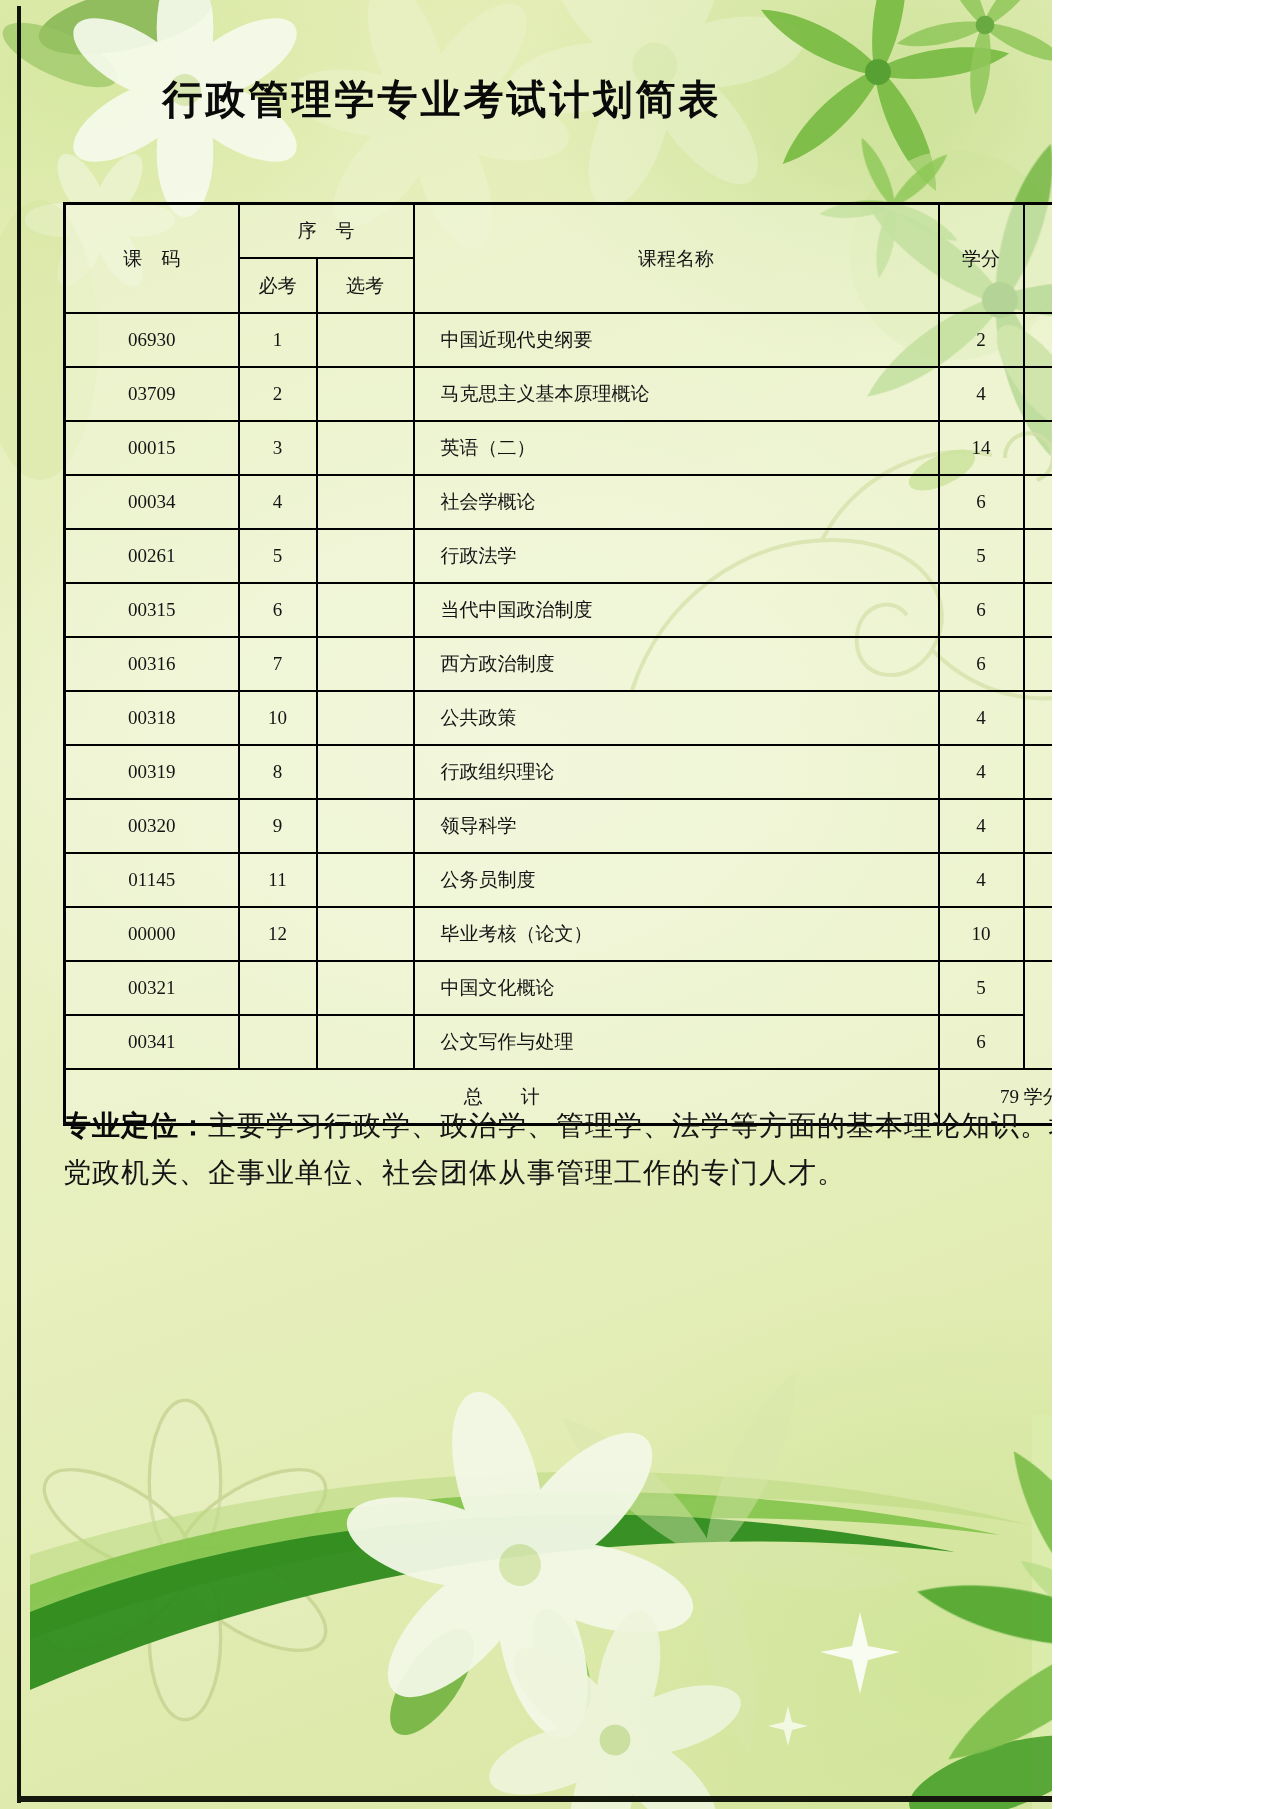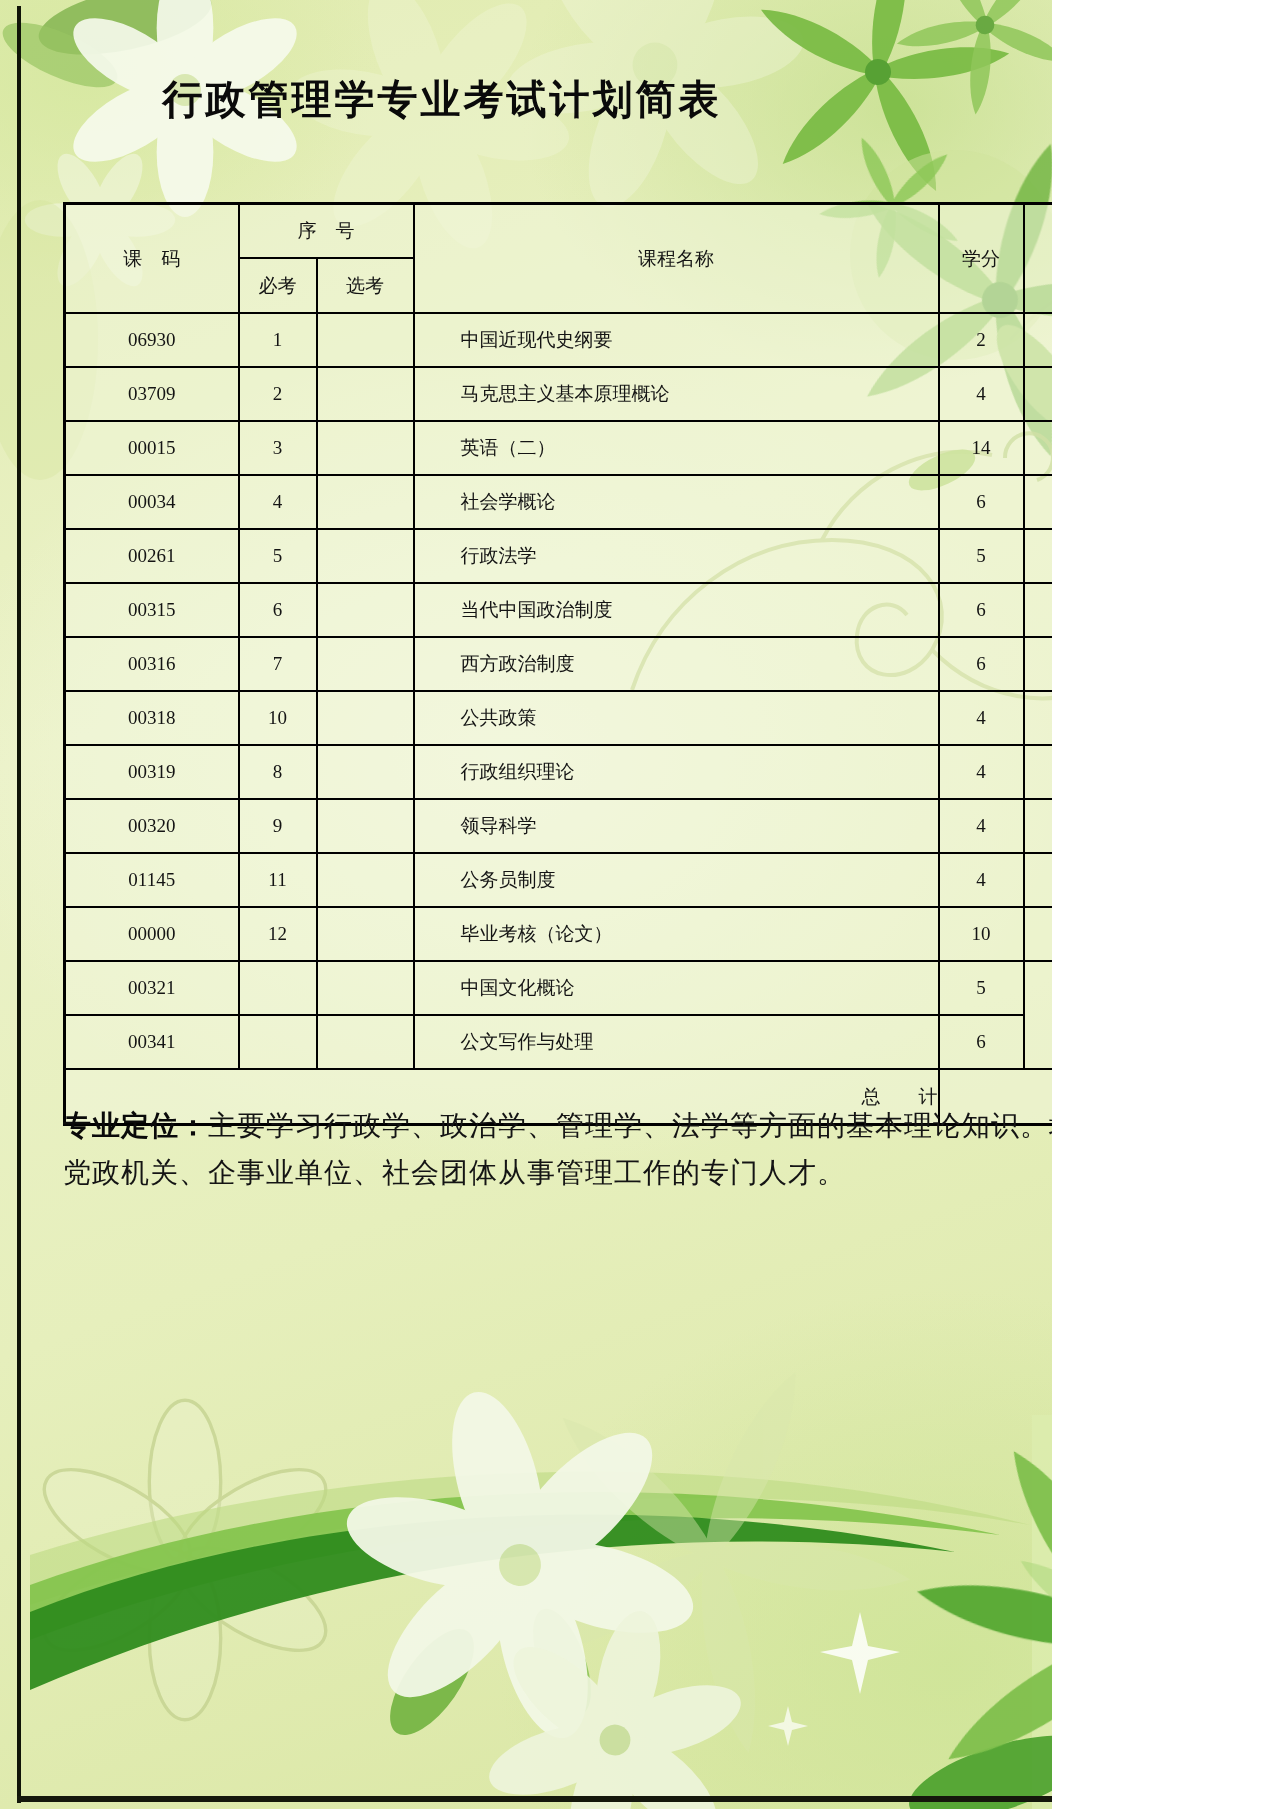--- a/index.html
+++ b/index.html
@@ -28,24 +28,24 @@
   .info-school{left:702px;}
   table.tbl{
     position:absolute;left:63px;top:202px;width:1097px;
     border-collapse:collapse;table-layout:fixed;
     font-size:19px;border:3px solid #000;
   }
   table.tbl td{
     border:2px solid #000;text-align:center;padding:0;height:52px;
     background:rgba(241,245,219,.55);overflow:hidden;
   }
-  table.tbl td.name{text-align:left;padding-left:46px;}
+  table.tbl td.name{text-align:left;padding-left:26px;}
   table.tbl tr.hdr1 td{height:52px;}
   table.tbl tr.hdr2 td{height:53px;margin-left:24px;}
-  table.tbl tr.total td{height:53px;text-align:right;}
+  table.tbl tr.total td{height:53px;}
   .paras{position:absolute;left:63px;top:1094px;width:1102px;}
   .para{font-size:28px;letter-spacing:1px;margin:8px 0 14px 0;}
   .para-1{line-height:47px;}
   .para-2{line-height:50px;}
   .para-label{
     font-family:"Liberation Sans","DejaVu Sans",sans-serif;
     font-weight:700;color:#0a0a0a;
   }
   .edge-left{position:absolute;left:17px;top:6px;width:4px;height:1797px;background:#101408;z-index:3;}
   .edge-bottom{position:absolute;left:17px;top:1796px;width:1263px;height:6px;background:#15180c;z-index:3;}

